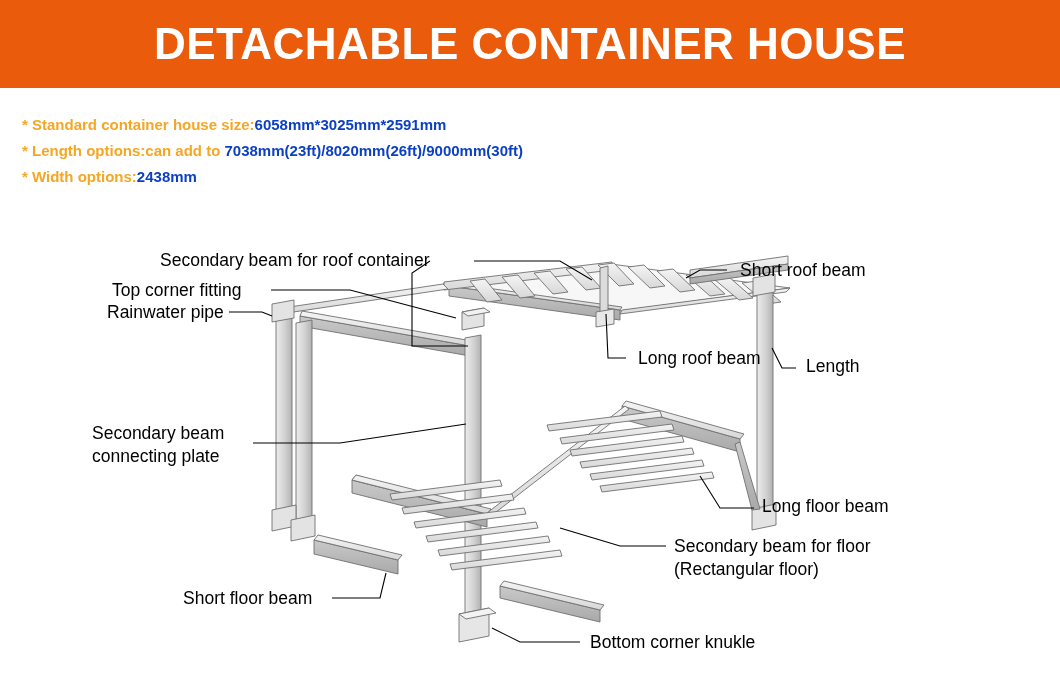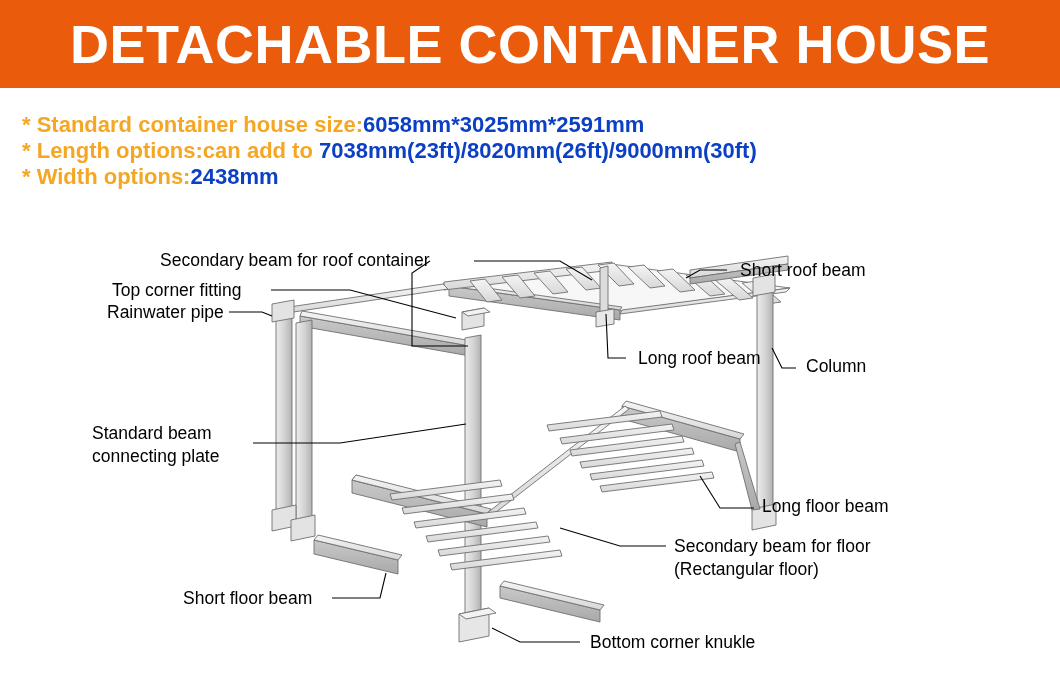--- a/index.html
+++ b/index.html
@@ -23,36 +23,36 @@
     width: 1060px;
     height: 88px;
     background: #ea5b0c;
     display: flex;
     align-items: center;
     justify-content: center;
     box-sizing: border-box;
   }
   .header-title {
     color: #ffffff;
-    font-size: 54px;
+    font-size: 44px;
     font-weight: bold;
     letter-spacing: 0.5px;
     text-align: right;
     line-height: 1;
   }
 
   
   .spec-list {
     position: absolute;
     left: 22px;
     top: 112px;
     width: 1010px;
   }
   .spec-row {
-    font-size: 22px;
+    font-size: 15px;
     font-weight: bold;
     line-height: 26px;
     white-space: nowrap;
   }
   .spec-star {
     color: #f5a623;
   }
   .spec-label {
     color: #f5a623;
   }
@@ -248,23 +248,23 @@
   <div class="callout-label" style="left:160px; top:22px;">Secondary beam for roof container</div>
 
   <div class="callout-label" style="left:740px; top:32px;">Short roof beam</div>
 
   <div class="callout-label" style="left:112px; top:52px;">Top corner fitting</div>
 
   <div class="callout-label" style="left:80px; top:74px;margin-left:27px;">Rainwater pipe</div>
 
   <div class="callout-label" style="left:638px; top:120px;text-align:center;">Long roof beam</div>
 
-  <div class="callout-label" style="left:806px; top:128px;">Column</div>
-
-  <div class="callout-label" style="left:92px; top:195px;">Standard beam</div>
+  <div class="callout-label" style="left:806px; top:128px;">Length</div>
+
+  <div class="callout-label" style="left:92px; top:195px;">Secondary beam</div>
   <div class="callout-label" style="left:92px; top:218px;">connecting plate</div>
 
   <div class="callout-label" style="left:762px; top:268px;">Long floor beam</div>
 
   <div class="callout-label" style="left:674px; top:308px;">Secondary beam for floor</div>
   <div class="callout-label" style="left:674px; top:331px;">(Rectangular floor)</div>
 
   <div class="callout-label" style="left:183px; top:360px;">Short floor beam</div>
 
   <div class="callout-label" style="left:590px; top:404px;">Bottom corner knukle</div>

